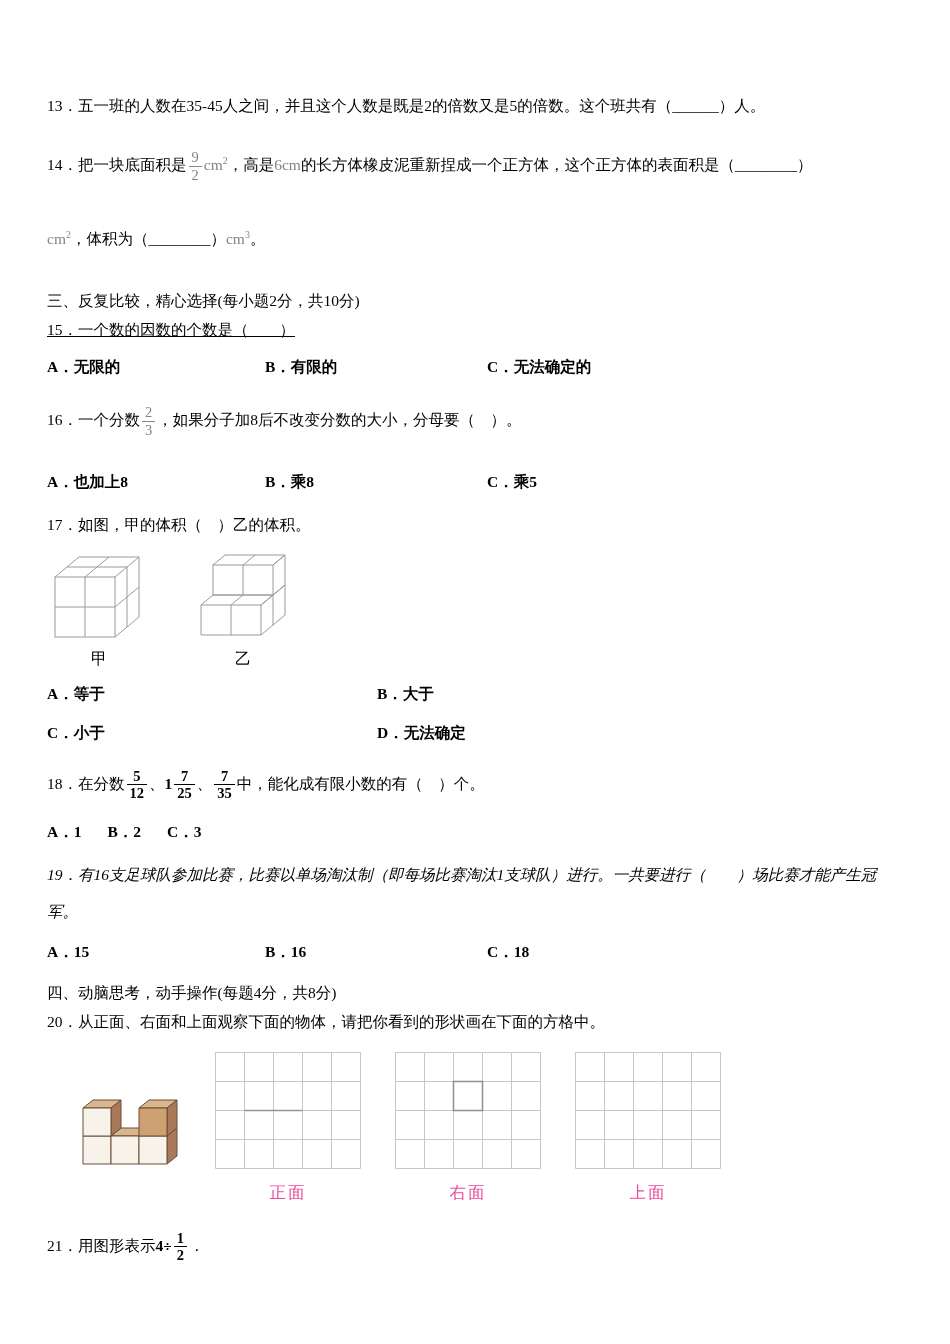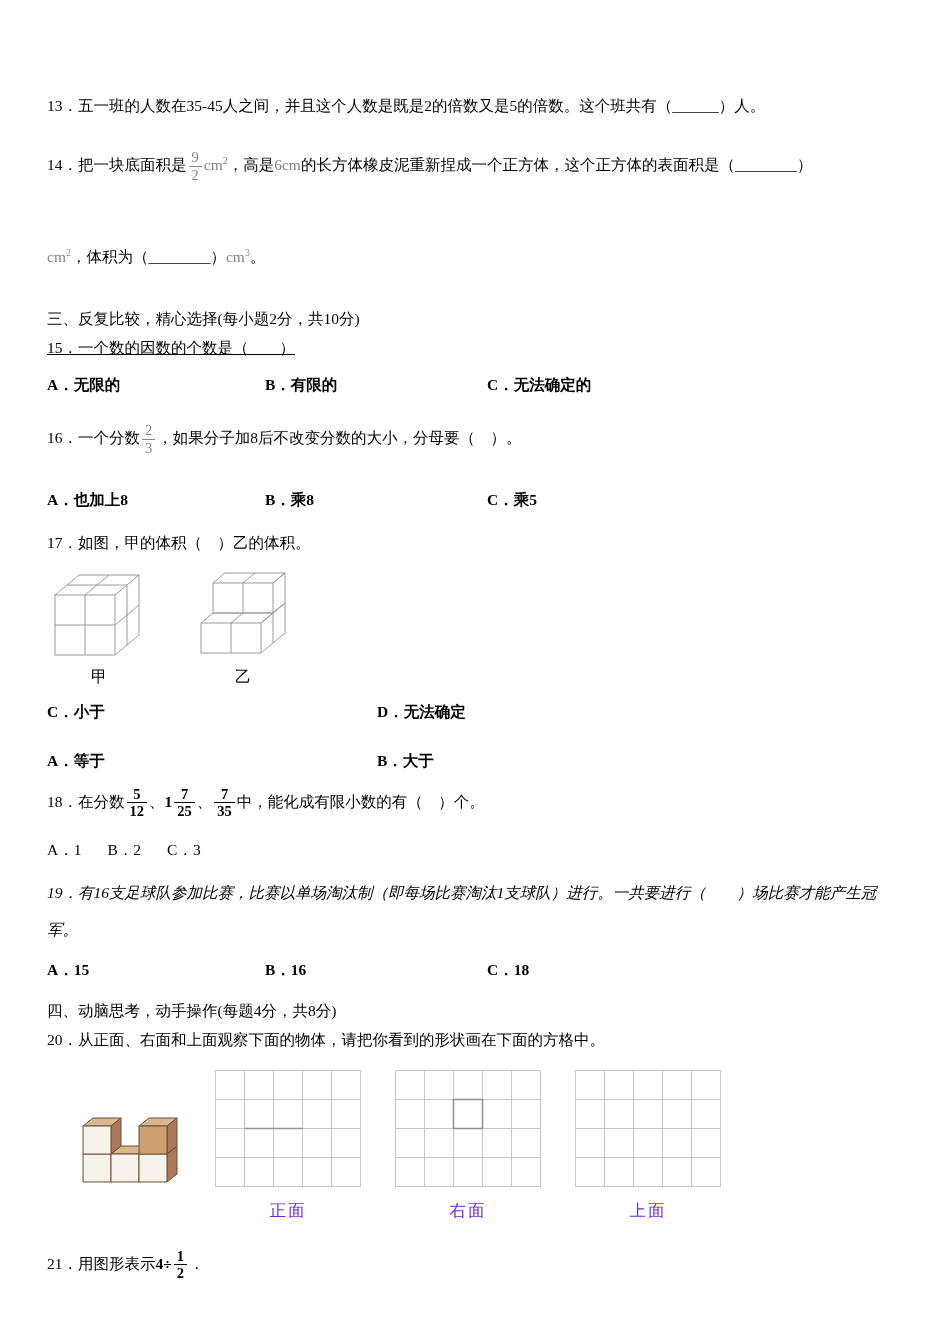--- a/index.html
+++ b/index.html
@@ -16,30 +16,30 @@
   .frac{
     display:inline-flex;flex-direction:column;vertical-align:middle;
     line-height:1.15;text-align:center;font-size:14.5px;margin:0 2px;
   }
   .frac .fn{border-bottom:1px solid currentColor;padding:0 3px;}
   .frac .fd{padding:0 3px;}
   .opts{display:flex;font-weight:bold;line-height:1.75;}
   .opts .c1{width:218px;}
   .opts .c2{width:222px;}
   .opts2 .c1{width:330px;}
-  .optinline{font-weight:normal;}
+  .optinline{font-weight:bold;}
   .optinline span{margin-right:26px;}
   .figrow17{display:flex;align-items:flex-end;margin:6px 0 10px 0;}
   .figrow17 .fig{text-align:center;margin-right:42px;}
   .figlabel{text-align:center;font-size:16px;margin-top:0px;}
   .figrow20{display:flex;align-items:flex-end;margin:16px 0 26px 2px;}
   .blockswrap{margin:0 28px 26px 28px;}
   .gridbox{margin-right:34px;text-align:center;}
-  .gridlabel{font-size:16.5px;color:#6d28d9;margin-top:9px;letter-spacing:2px;}
-  .mb30{margin-bottom:30px;} .mb42{margin-bottom:60px;} .mb34{margin-bottom:34px;margin-top:28px;}
+  .gridlabel{font-size:16.5px;color:#ec4899;margin-top:9px;letter-spacing:2px;}
+  .mb30{margin-bottom:30px;} .mb42{margin-bottom:42px;} .mb34{margin-bottom:34px;margin-top:28px;}
   .mb24{margin-bottom:24px;} .mb22{margin-bottom:22px;}
   .mb16{margin-bottom:16px;} .mb14{margin-bottom:14px;} .mb12{margin-bottom:12px;}
   .mb10{margin-bottom:10px;text-decoration:underline;} .mb8{margin-bottom:8px;} .mb4{margin-bottom:4px;}
   .mb2{margin-bottom:2px;}
   .q19{line-height:2.35;font-style:italic;}
 </style>
 </head>
 <body>
 
 <div class="page">
@@ -111,27 +111,27 @@
           <rect x="20" y="52" width="60" height="30"></rect>
           <path d="M50 82 V52"></path>
           <path d="M20 52 L32 42 H92 L80 52 M50 52 L62 42"></path>
           <path d="M80 82 L92 72 M92 72 L92 42 L80 52"></path>
         </g>
       </svg>
       <div class="figlabel">乙</div>
     </div>
   </div>
 
+  <div class="opts opts2 mb12">
+    <span class="c1">A．等于</span>
+    <span class="c3">B．大于</span>
+  </div>
   <div class="opts opts2 mb22">
     <span class="c1">C．小于</span>
     <span class="c3">D．无法确定</span>
-  </div>
-  <div class="opts opts2 mb12">
-    <span class="c1">A．等于</span>
-    <span class="c3">B．大于</span>
   </div>
 
   <p class="q mb16">
     <span>18．</span><span>在分数</span><span class="frac bold">
         <span class="fn">5</span>
         <span class="fd">12</span>
       </span><span>、</span><span class="bold">1</span><span class="frac bold">
         <span class="fn">7</span>
         <span class="fd">25</span>
       </span><span>、</span><span class="frac bold">

